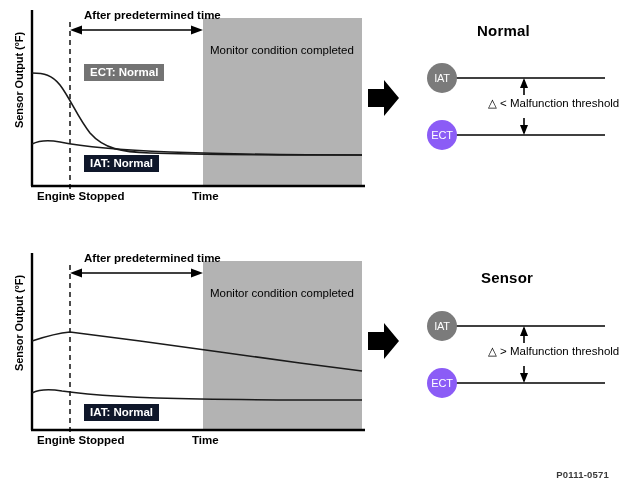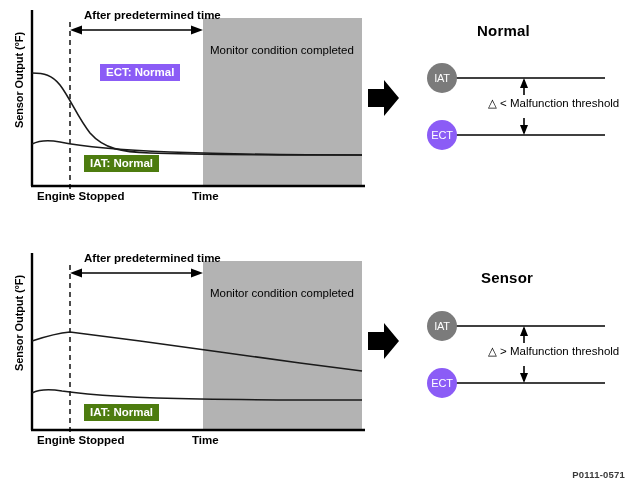--- a/index.html
+++ b/index.html
@@ -62,22 +62,22 @@
   }
 
   .tag{
     position:absolute;
     font-size:11.5px;
     font-weight:bold;
     padding:2px 6px 3px 6px;
     white-space:nowrap;
     line-height:12px;
   }
-  .tag-ect{background:#8b5cf6;color:#fff;margin-left:16px;}
-  .tag-iat{background:#4d7c0f;color:#fff;}
+  .tag-ect{background:#737373;color:#fff;}
+  .tag-iat{background:#0f172a;color:#fff;}
 
   .side-title{
     position:absolute;
     font-size:15px;
     font-weight:bold;
     white-space:nowrap;
     letter-spacing:0.2px;
   }
 
   .badge{
@@ -93,21 +93,21 @@
 
   .delta-text{
     position:absolute;
     font-size:11.5px;
     font-weight:normal;
     white-space:nowrap;
   }
 
   .figcode{
     position:absolute;
-    right:8px;bottom:6px;
+    right:24px;bottom:6px;
     font-size:9.5px;
     font-weight:bold;
     letter-spacing:0.2px;
     color:#3a3a3a;
   }
 </style>
 </head>
 <body>
 
 <div class="panel" id="panel-normal">

